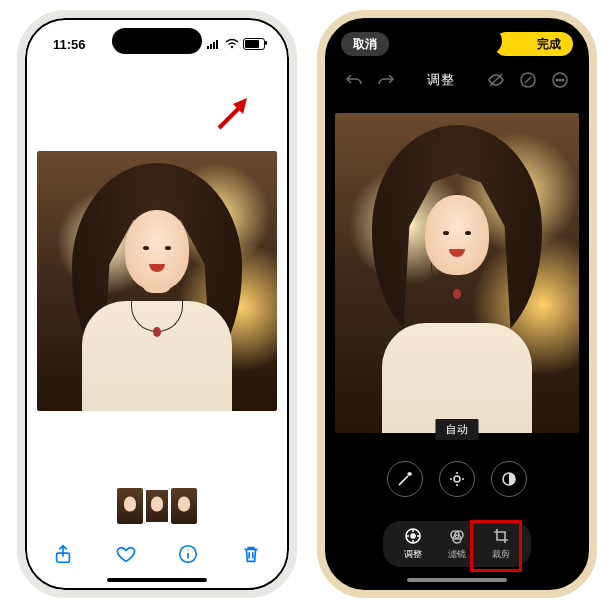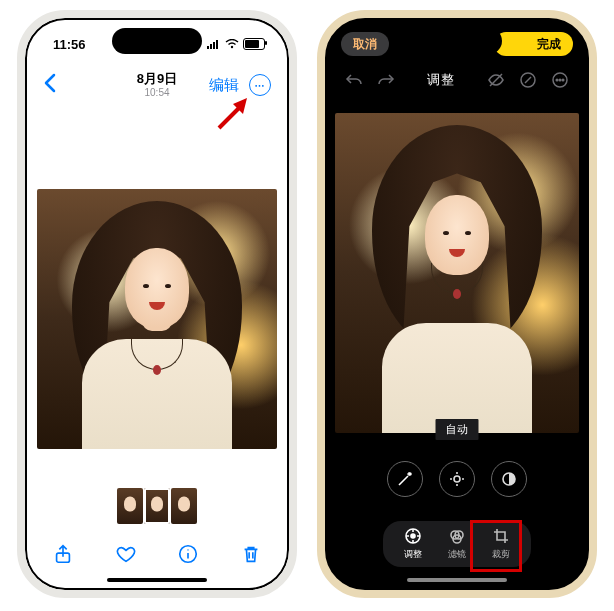--- a/index.html
+++ b/index.html
@@ -222,21 +222,21 @@
     display: flex;
     align-items: center;
     justify-content: space-between;
     padding: 0 12px;
     position: relative;
   }
   .pill {
     height: 24px; padding: 0 12px; border-radius: 12px; font-size: 12px;
     display: flex; align-items: center; font-weight: 600;
   }
-  .pill.cancel { background: #3a3a3c; color: #fdba74; }
+  .pill.cancel { background: #3a3a3c; color: #ffffff; }
   .pill.done { background: #ffd60a; color: #000; padding-left: 43px; }
 
   .edit-controls {
     height: 28px;
     display: flex;
     justify-content: space-between;
     align-items: center;
     padding: 0 16px;
     color: #8e8e93;
     font-size: 12px;
@@ -344,35 +344,20 @@
               <path d="M3.5 5.5 Q7 2.5 10.5 5.5" stroke="#000" fill="none" stroke-width="1.4"></path>
               <circle cx="7" cy="8" r="1.2" fill="#000"></circle>
             </svg>
         </span>
         <span class="battery">
             <span class="battery-fill"></span>
           </span>
       </div>
     </div>
 
-    <div class="nav-bar">
-      <span class="nav-back">
-        <svg width="14" height="20" viewBox="0 0 14 20">
-            <path d="M11 2 L3 10 L11 18" stroke="#007aff" stroke-width="2.5" fill="none" stroke-linecap="round" stroke-linejoin="round"></path>
-          </svg>
-      </span>
-      <div class="nav-title">
-        <div class="nav-title-main">8月9日</div>
-        <div class="nav-title-sub">10:54</div>
-      </div>
-      <div class="nav-right">
-        <span class="nav-edit">编辑</span>
-        <span class="nav-more"></span>
-      </div>
-    </div>
 
     <div class="arrow">
       <svg width="40" height="40" viewBox="0 0 40 40">
         <line x1="6" y1="34" x2="30" y2="10" stroke="#d40000" stroke-width="4"></line>
         <polygon points="34,4 20,10 30,20" fill="#d40000"></polygon>
       </svg>
     </div>
 
     <div class="photo-area">
       <div class="portrait">

